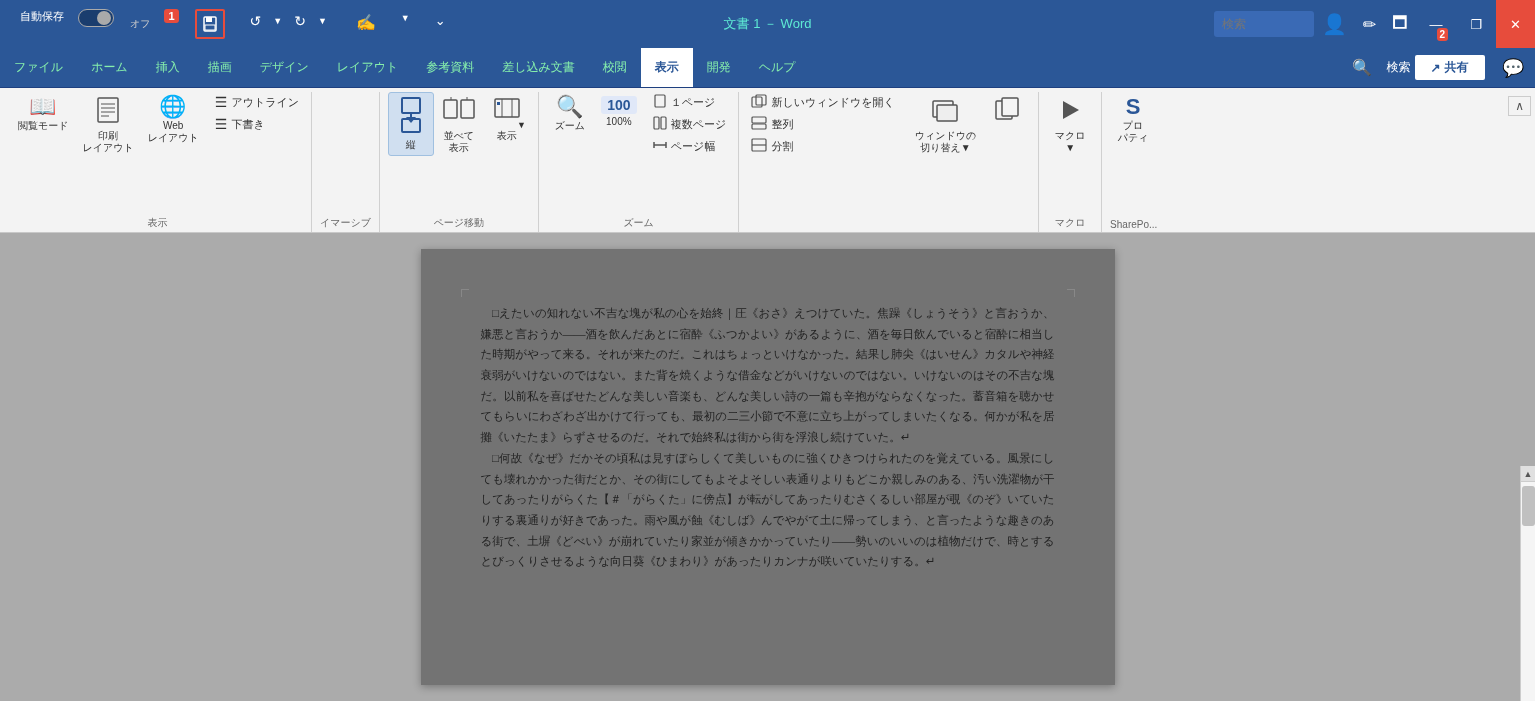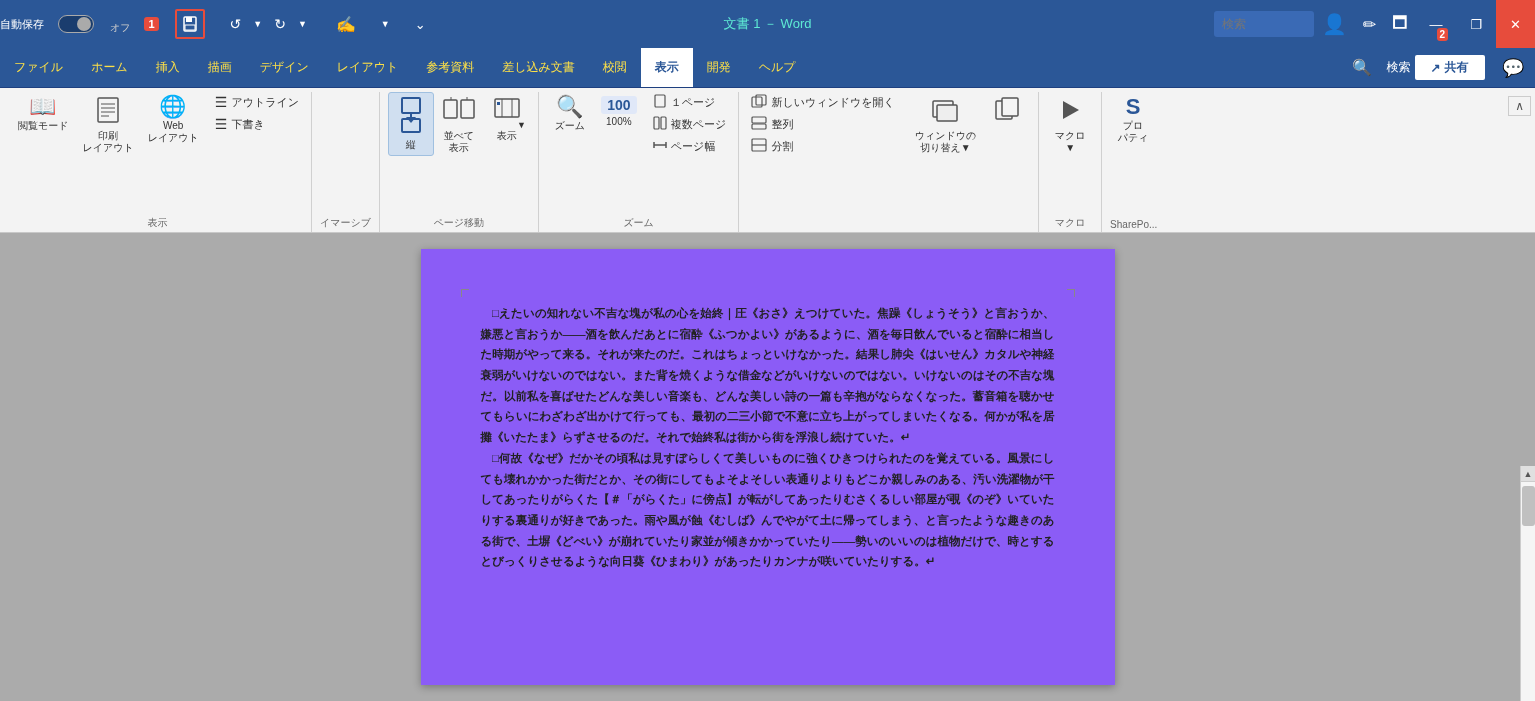--- a/index.html
+++ b/index.html
@@ -8,23 +8,23 @@
     
     #titlebar {
       height: 48px;
       background: #2b5797;
       display: flex;
       align-items: center;
       position: relative;
     }
     #titlebar .left-area {
       display: flex;
-      align-items: center;
+      align-items: flex-start;
       gap: 12px;
-      padding-left: 0;
+      padding-left: 20px;
       flex: 0 0 auto;
     }
     #titlebar .autosave-label {
       color: white;
       font-size: 11px;
       white-space: nowrap;
     }
     #titlebar .autosave-toggle {
       background: #1a3d6e;
       border: 1.5px solid #aaa;
@@ -178,21 +178,21 @@
 
     
     #menubar {
       height: 40px;
       background: #2b5797;
       display: flex;
       align-items: stretch;
       border-bottom: 1px solid #1e4080;
     }
     #menubar .menu-item {
-      color: #fde047;
+      color: #86efac;
       background: transparent;
       border: none;
       cursor: pointer;
       padding: 0 14px;
       font-size: 12px;
       display: flex;
       align-items: center;
       white-space: nowrap;
       font-family: inherit;
     }
@@ -362,27 +362,26 @@
     #doc-area {
       background: #ababab;
       flex: 1;
       overflow: hidden;
       position: relative;
       padding: 16px;
       display: flex;
       justify-content: center;
     }
     #doc-page {
-      background: #8b5cf6;
+      background: #737373;
       width: 694px;
       min-height: 430px;
       box-shadow: 0 2px 8px rgba(0,0,0,0.3);
       position: relative;
       padding: 54px 60px 48px 60px;
-      font-weight: bold;
     }
     #doc-page .corner-mark {
       position: absolute;
       width: 8px;
       height: 8px;
       border-color: #888;
       border-style: solid;
     }
     .cm-tl { top: 40px; left: 40px; border-width: 1px 0 0 1px; }
     .cm-tr { top: 40px; right: 40px; border-width: 1px 1px 0 0; }

